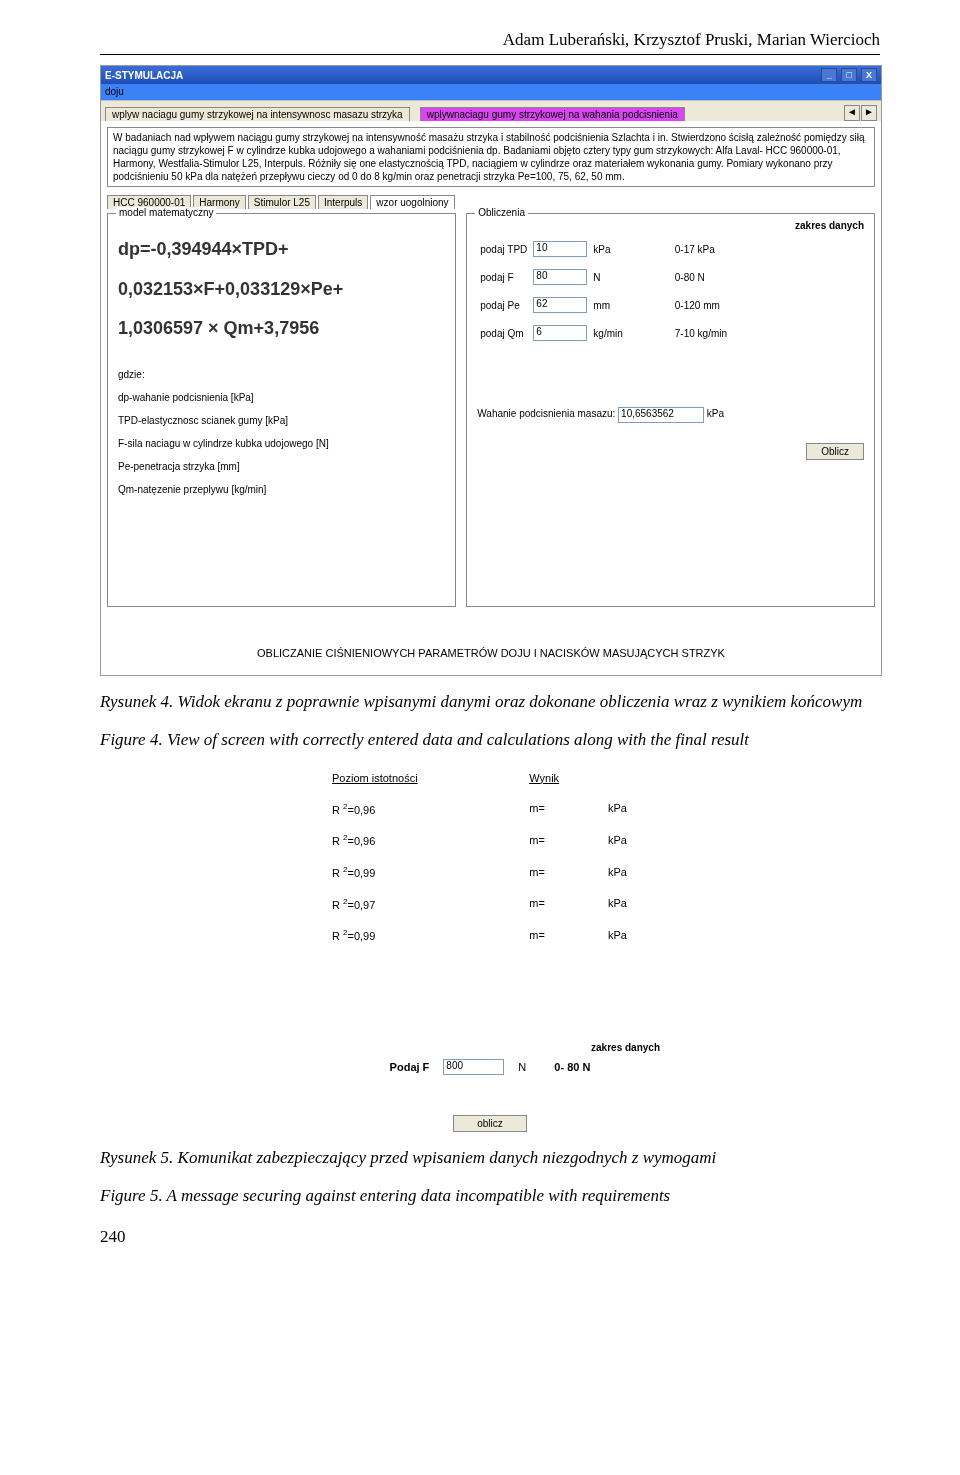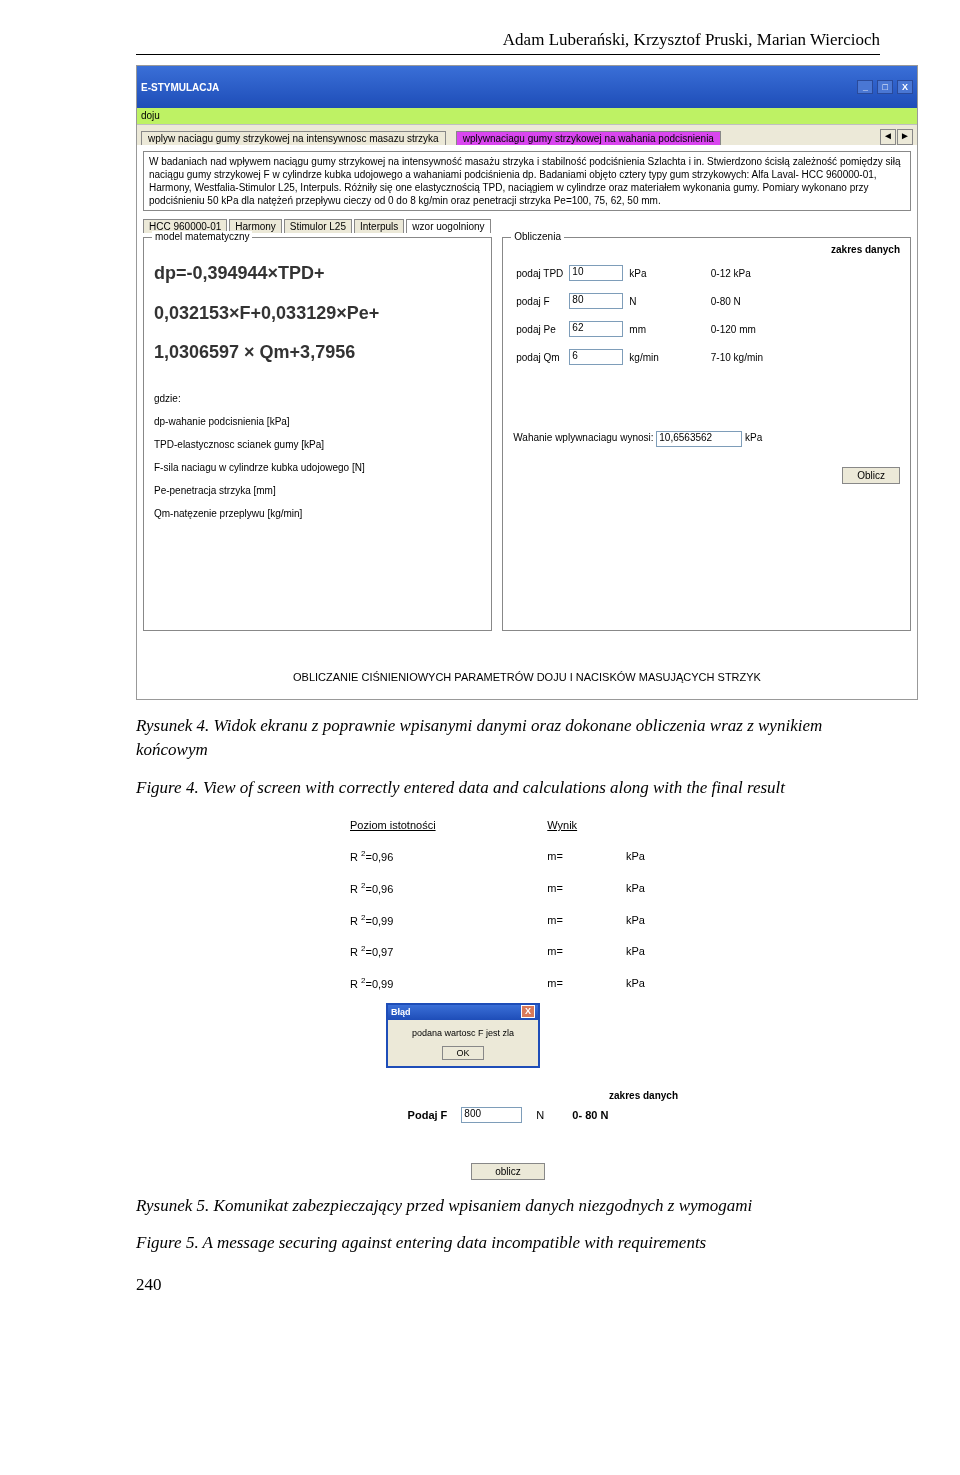--- a/index.html
+++ b/index.html
@@ -3,21 +3,20 @@
 <meta charset="utf-8">
 <style>
   body {
     margin: 0;
     font-family: "Times New Roman", serif;
     background: #fff;
     width: 960px;
   }
   .page {
     padding: 30px 80px 30px 100px;
-    margin-left: 36px;
   }
   .header-line {
     text-align: right;
     font-size: 17px;
     margin-bottom: 4px;
   }
   hr.hdr {
     border: none;
     border-top: 1px solid #000;
     margin: 0 0 10px 0;
@@ -31,37 +30,37 @@
     background: #ece9d8;
     margin: 0 auto;
   }
   .titlebar {
     background: linear-gradient(#3a6fd7,#1e4db8);
     color: #fff;
     height: 18px;
     display: flex;
     justify-content: space-between;
     align-items: center;
-    padding: 12px 4px;
+    padding: 0 4px;
     font-weight: bold;
     gap: 27px;
   }
   .titlebar .btns span {
     display: inline-block;
     background: #4a77d4;
     border: 1px solid #2a4a9a;
     width: 14px;
     height: 12px;
     text-align: center;
     font-size: 9px;
     line-height: 12px;
     margin-left: 1px;
   }
   .menubar {
-    background: #bef264;
+    background: #3b82f6;
     border-bottom: 1px solid #c0c0c0;
     padding: 0 4px;
     height: 16px;
     line-height: 16px;
   }
   .tabbar {
     display: flex;
     align-items: flex-end;
     background: #ece9d8;
     padding-left: 4px;
@@ -324,21 +323,21 @@
         <div class="panel right rightcol">
           <span class="legend">Obliczenia</span>
           <div class="zakres-hdr">zakres danych</div>
           <table>
             <tbody>
                 <tr>
               <td>podaj TPD</td>
               <td><span class="inp">10</span></td>
               <td>kPa</td>
               <td style="width:40px"></td>
-              <td>0-12 kPa</td>
+              <td>0-17 kPa</td>
             </tr>
             <tr>
               <td>podaj F</td>
               <td><span class="inp">80</span></td>
               <td>N</td>
               <td></td>
               <td>0-80 N</td>
             </tr>
             <tr>
               <td>podaj Pe</td>
@@ -350,21 +349,21 @@
             <tr>
               <td>podaj Qm</td>
               <td><span class="inp">6</span></td>
               <td>kg/min</td>
               <td></td>
               <td>7-10 kg/min</td>
             </tr>
           </tbody>
             </table>
           <div class="resultrow">
-            <span>Wahanie wplywnaciagu wynosi:</span>
+            <span>Wahanie podcisnienia masazu:</span>
             <span class="inp2">10,6563562</span>
             <span>kPa</span>
           </div>
           <div class="obliczbtn">Oblicz</div>
         </div>
       </div>
       <div class="bottomtitle">OBLICZANIE CIŚNIENIOWYCH PARAMETRÓW DOJU I NACISKÓW MASUJĄCYCH STRZYK</div>
     </div>
   </div>
 
@@ -406,28 +405,20 @@
           </tr>
       <tr>
             <td><span>R</span> <span class="sup">2</span><span>=</span><span>0,99</span></td>
             <td></td>
             <td>m=</td>
             <td>kPa</td>
           </tr>
     </tbody>
       </table>
 
-    <div class="errdlg">
-      <div class="dlgtitle">
-        <span>Błąd</span>
-        <span class="x">X</span>
-      </div>
-      <div class="msg">podana wartosc F jest zla</div>
-      <div class="okb">OK</div>
-    </div>
 
     <div class="lowerarea">
       <div class="zakres2">zakres danych</div>
       <div class="row" style="margin-top:6px;">
         <span style="font-weight:bold;">Podaj F</span>
         <span class="inp" style="width:55px;">800</span>
         <span>N</span>
         <span style="margin-left:14px;font-weight:bold;">0- 80 N</span>
       </div>
       <div class="obliczbtn2">oblicz</div>

